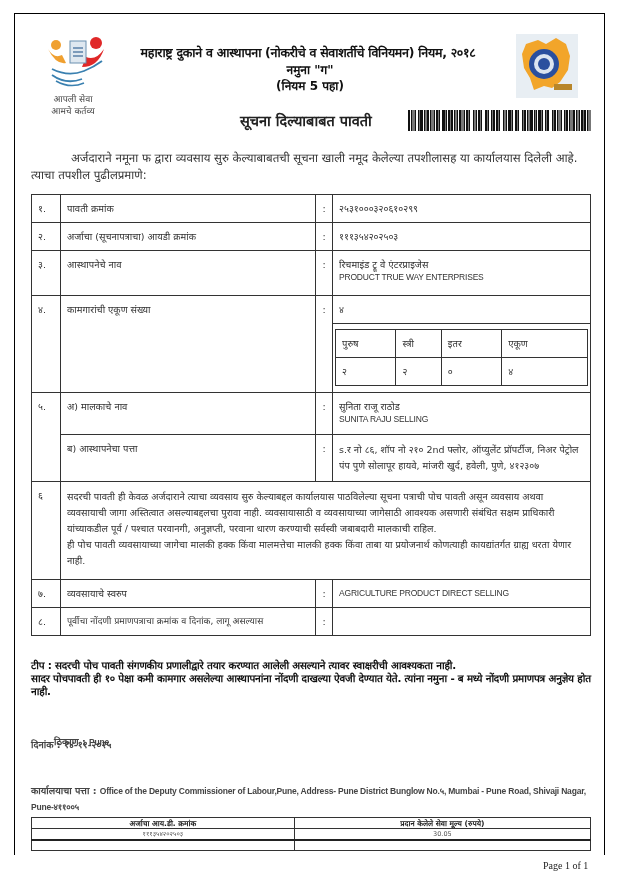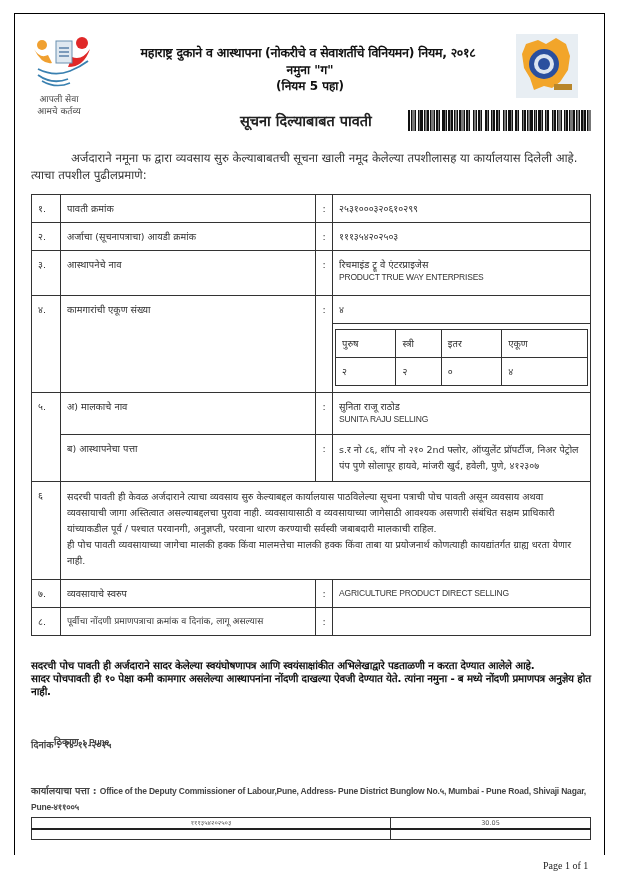--- a/index.html
+++ b/index.html
@@ -1,19 +1,19 @@
 <!DOCTYPE html>
 <html><head>
 <meta charset="utf-8">
 <style>
   * { box-sizing: border-box; margin: 0; padding: 0; }
   html, body { width: 618px; height: 879px; background: #fff; overflow: hidden; }
   body { position: relative; font-family: "DejaVu Sans", sans-serif; color: #222; }
   .frame { position: absolute; left: 14px; top: 13px; width: 591px; height: 842px; border: 1px solid #000; border-bottom: none; }
-  .logo-left { position: absolute; left: 30px; top: 33px; width: 80px; height: 88px; }
+  .logo-left { position: absolute; left: 44px; top: 33px; width: 80px; height: 88px; }
   .logo-left .caption { position: absolute; left: 0; top: 60px; width: 58px; text-align: center; font-family: "DejaVu Serif", serif; font-size: 9px; line-height: 12px; color: #444; }
   .logo-right { position: absolute; left: 516px; top: 34px; width: 62px; height: 64px; background: #e8eef3; }
   .hdr { position: absolute; left: 100px; width: 420px; text-align: center; font-family: "DejaVu Sans", sans-serif; font-weight: bold; color: #111; }
   .hdr.l1 { top: 44px; font-size: 12.5px; left: 98px; width: 420px; letter-spacing: -0.3px; }
   .hdr.l2 { top: 61px; font-size: 12px; }
   .hdr.l3 { top: 77px; font-size: 12px; }
   .title { position: absolute; left: 240px; top: 110px; font-size: 14.5px; font-weight: bold; color: #222; }
   .barcode { position: absolute; left: 408px; top: 110px; width: 183px; height: 21px; display: flex; }
   .barcode span { display: block; height: 100%; }
   .intro { position: absolute; left: 31px; top: 150px; width: 566px; font-size: 11.6px; line-height: 17px; color: #333; }
@@ -286,39 +286,43 @@
   <tr>
     <td class="num">८.</td>
     <td class="lbl" style="white-space:nowrap; font-size:9px;">पूर्वीचा नोंदणी प्रमाणपत्राचा क्रमांक व दिनांक, लागू असल्यास</td>
     <td class="col">:</td>
     <td class="val"></td>
   </tr>
 </tbody>
   </table>
 
 <div class="tip">
-  <div>सदरची पोच पावती ही अर्जदाराने सादर केलेल्या स्वयंघोषणापत्र आणि स्वयंसाक्षांकीत अभिलेखाद्वारे पडताळणी न करता देण्यात आलेले आहे.</div>
+  <div>टीप : सदरची पोच पावती संगणकीय प्रणालीद्वारे तयार करण्यात आलेली असल्याने त्यावर स्वाक्षरीची आवश्यकता नाही.</div>
   <div>सादर पोचपावती ही १० पेक्षा कमी कामगार असलेल्या आस्थापनांना नोंदणी दाखल्या ऐवजी देण्यात येते. त्यांना नमुना - ब मध्ये नोंदणी प्रमाणपत्र अनुज्ञेय होत नाही.</div>
 </div>
 
 <div class="meta date">
   <span>दिनांक :</span>
   <span>१४-११-२०२५</span>
 </div>
 <div class="meta place">
   <span>ठिकाण :</span>
   <span class="en">Pune</span>
 </div>
 <div class="meta office">
   <span>कार्यालयाचा पत्ता :</span>
   <span class="en">Office of the Deputy Commissioner of Labour,Pune, Address- Pune District Bunglow No.५, Mumbai - Pune Road, Shivaji Nagar, Pune-४११००५</span>
 </div>
 
 <table class="fee">
   <tbody>
+      <tr class="h">
+    <td style="width:47%">अर्जाचा आय.डी. क्रमांक</td>
+    <td>प्रदान केलेले सेवा मूल्य (रुपये)</td>
+  </tr>
   <tr class="v">
     <td>१११३५४२०२५०३</td>
     <td>30.05</td>
   </tr>
   <tr>
     <td></td>
     <td></td>
   </tr>
 </tbody>
   </table>

